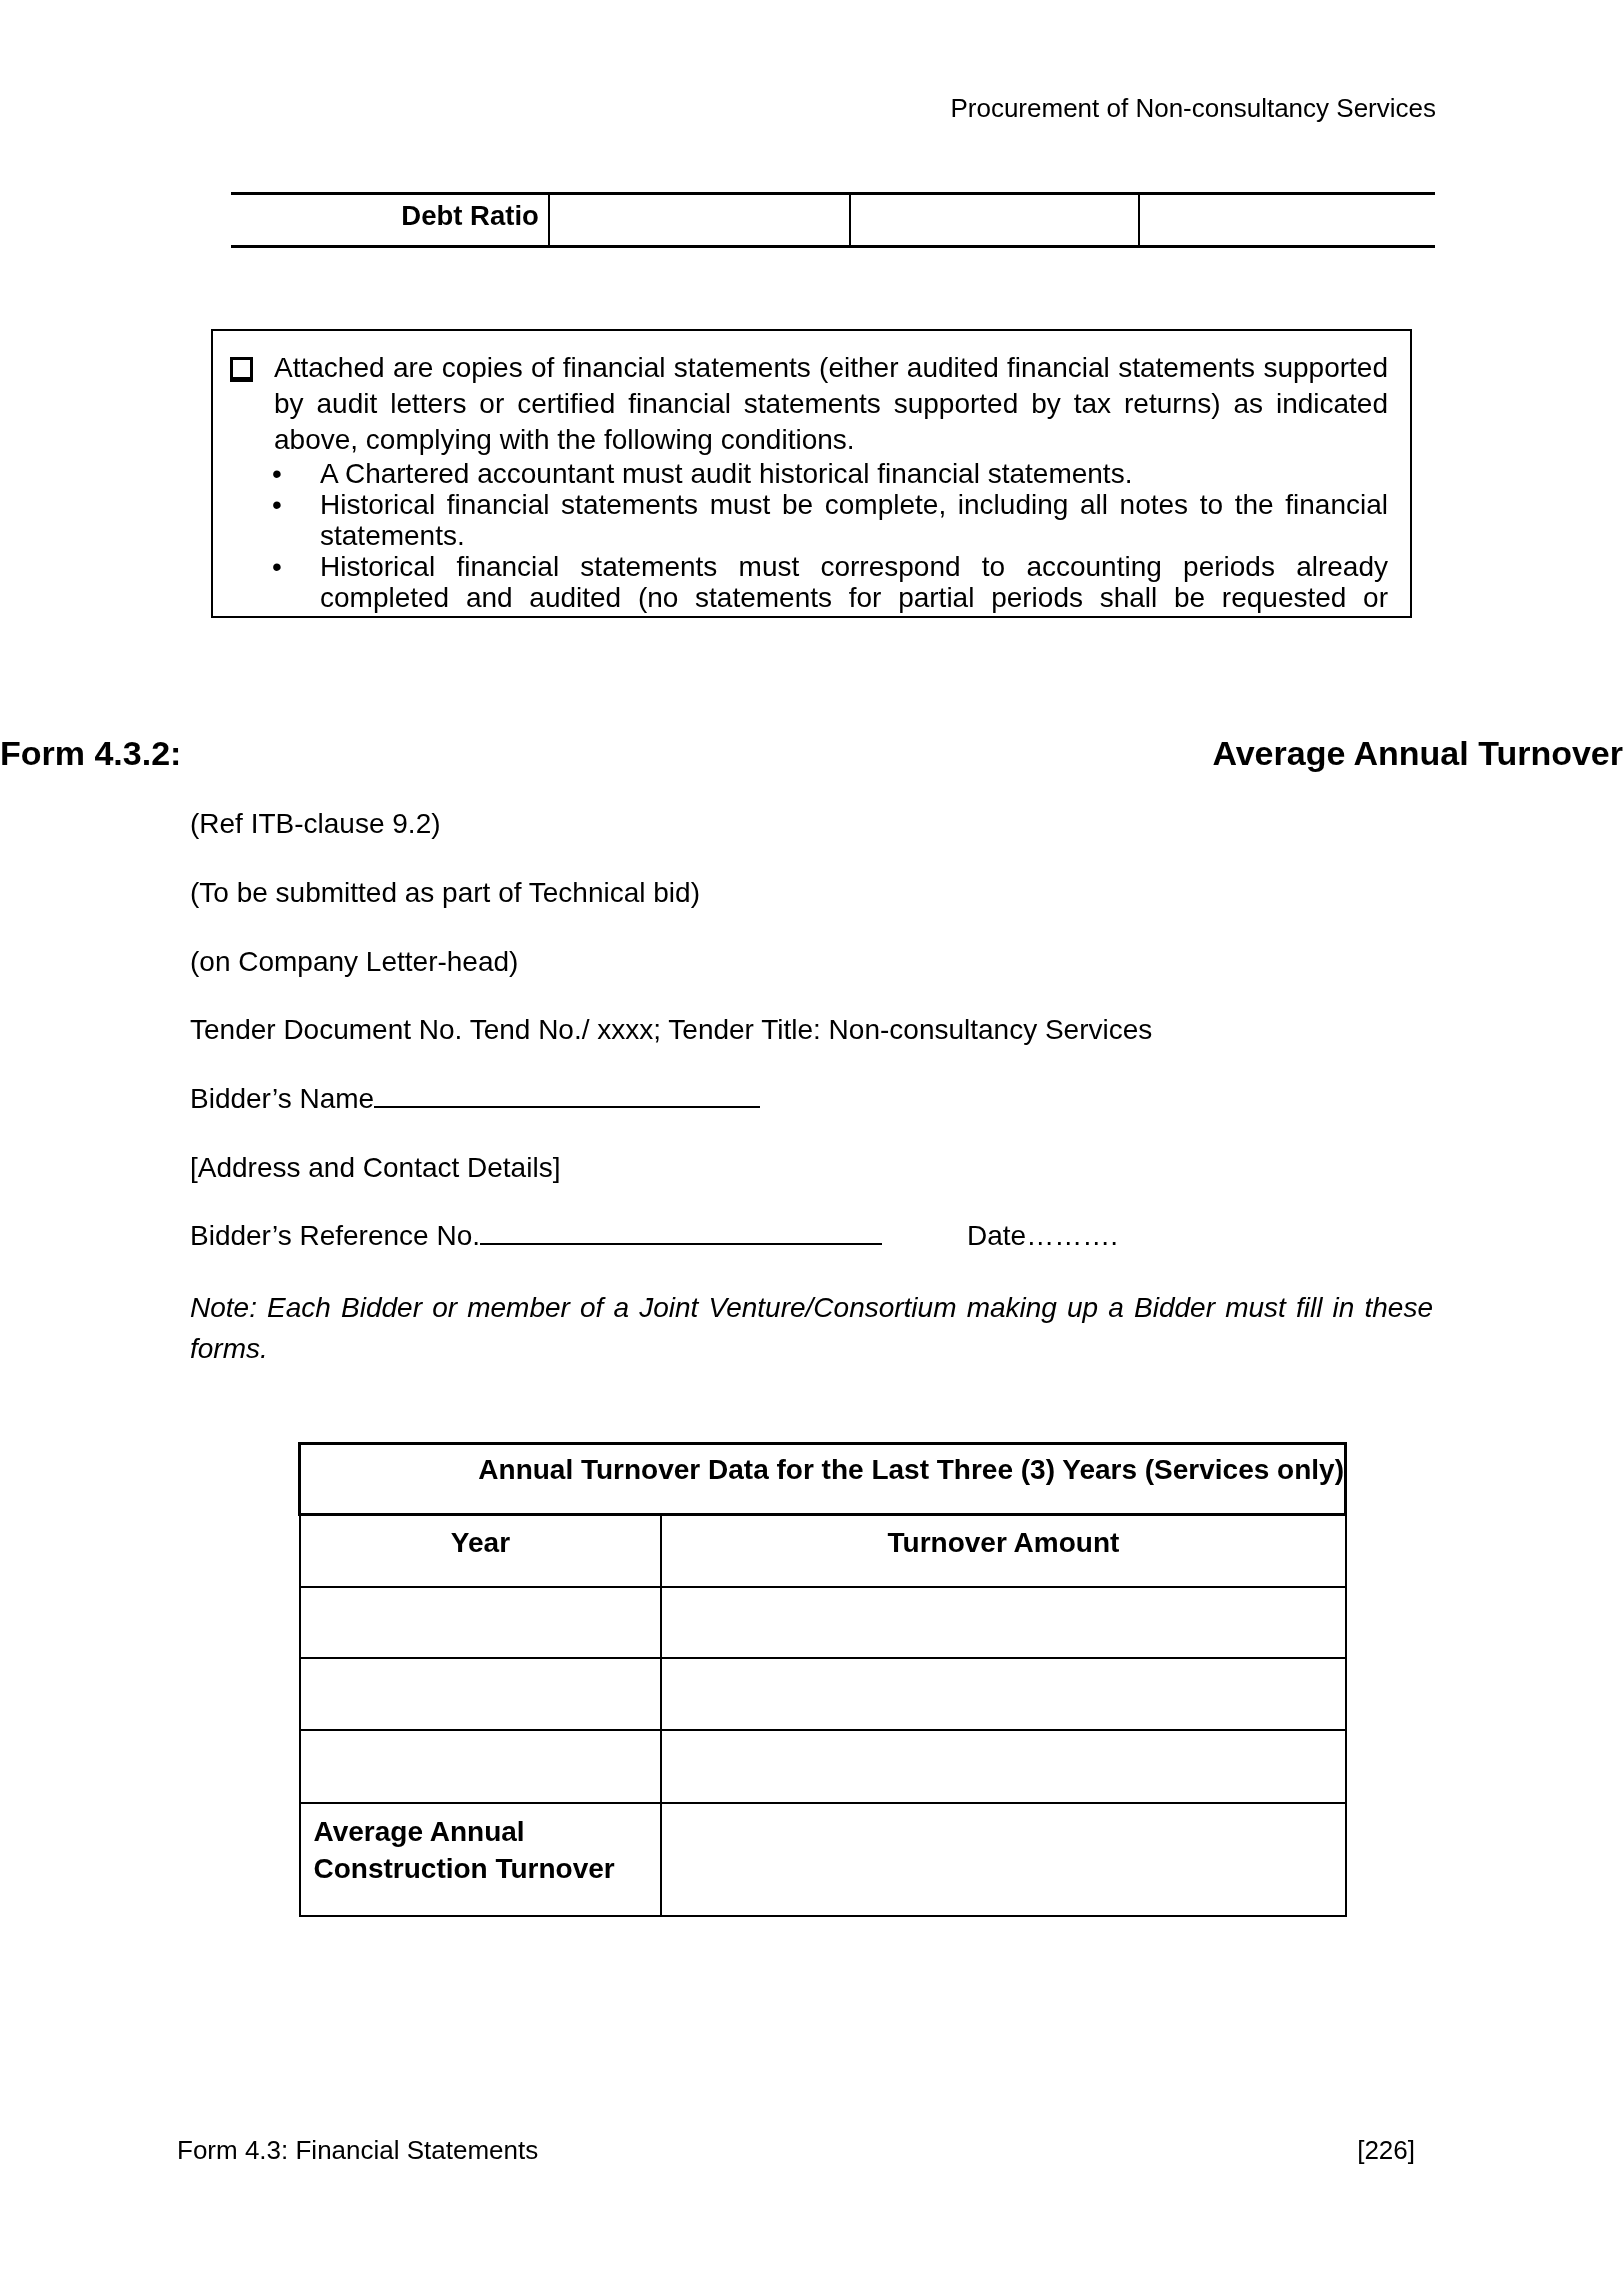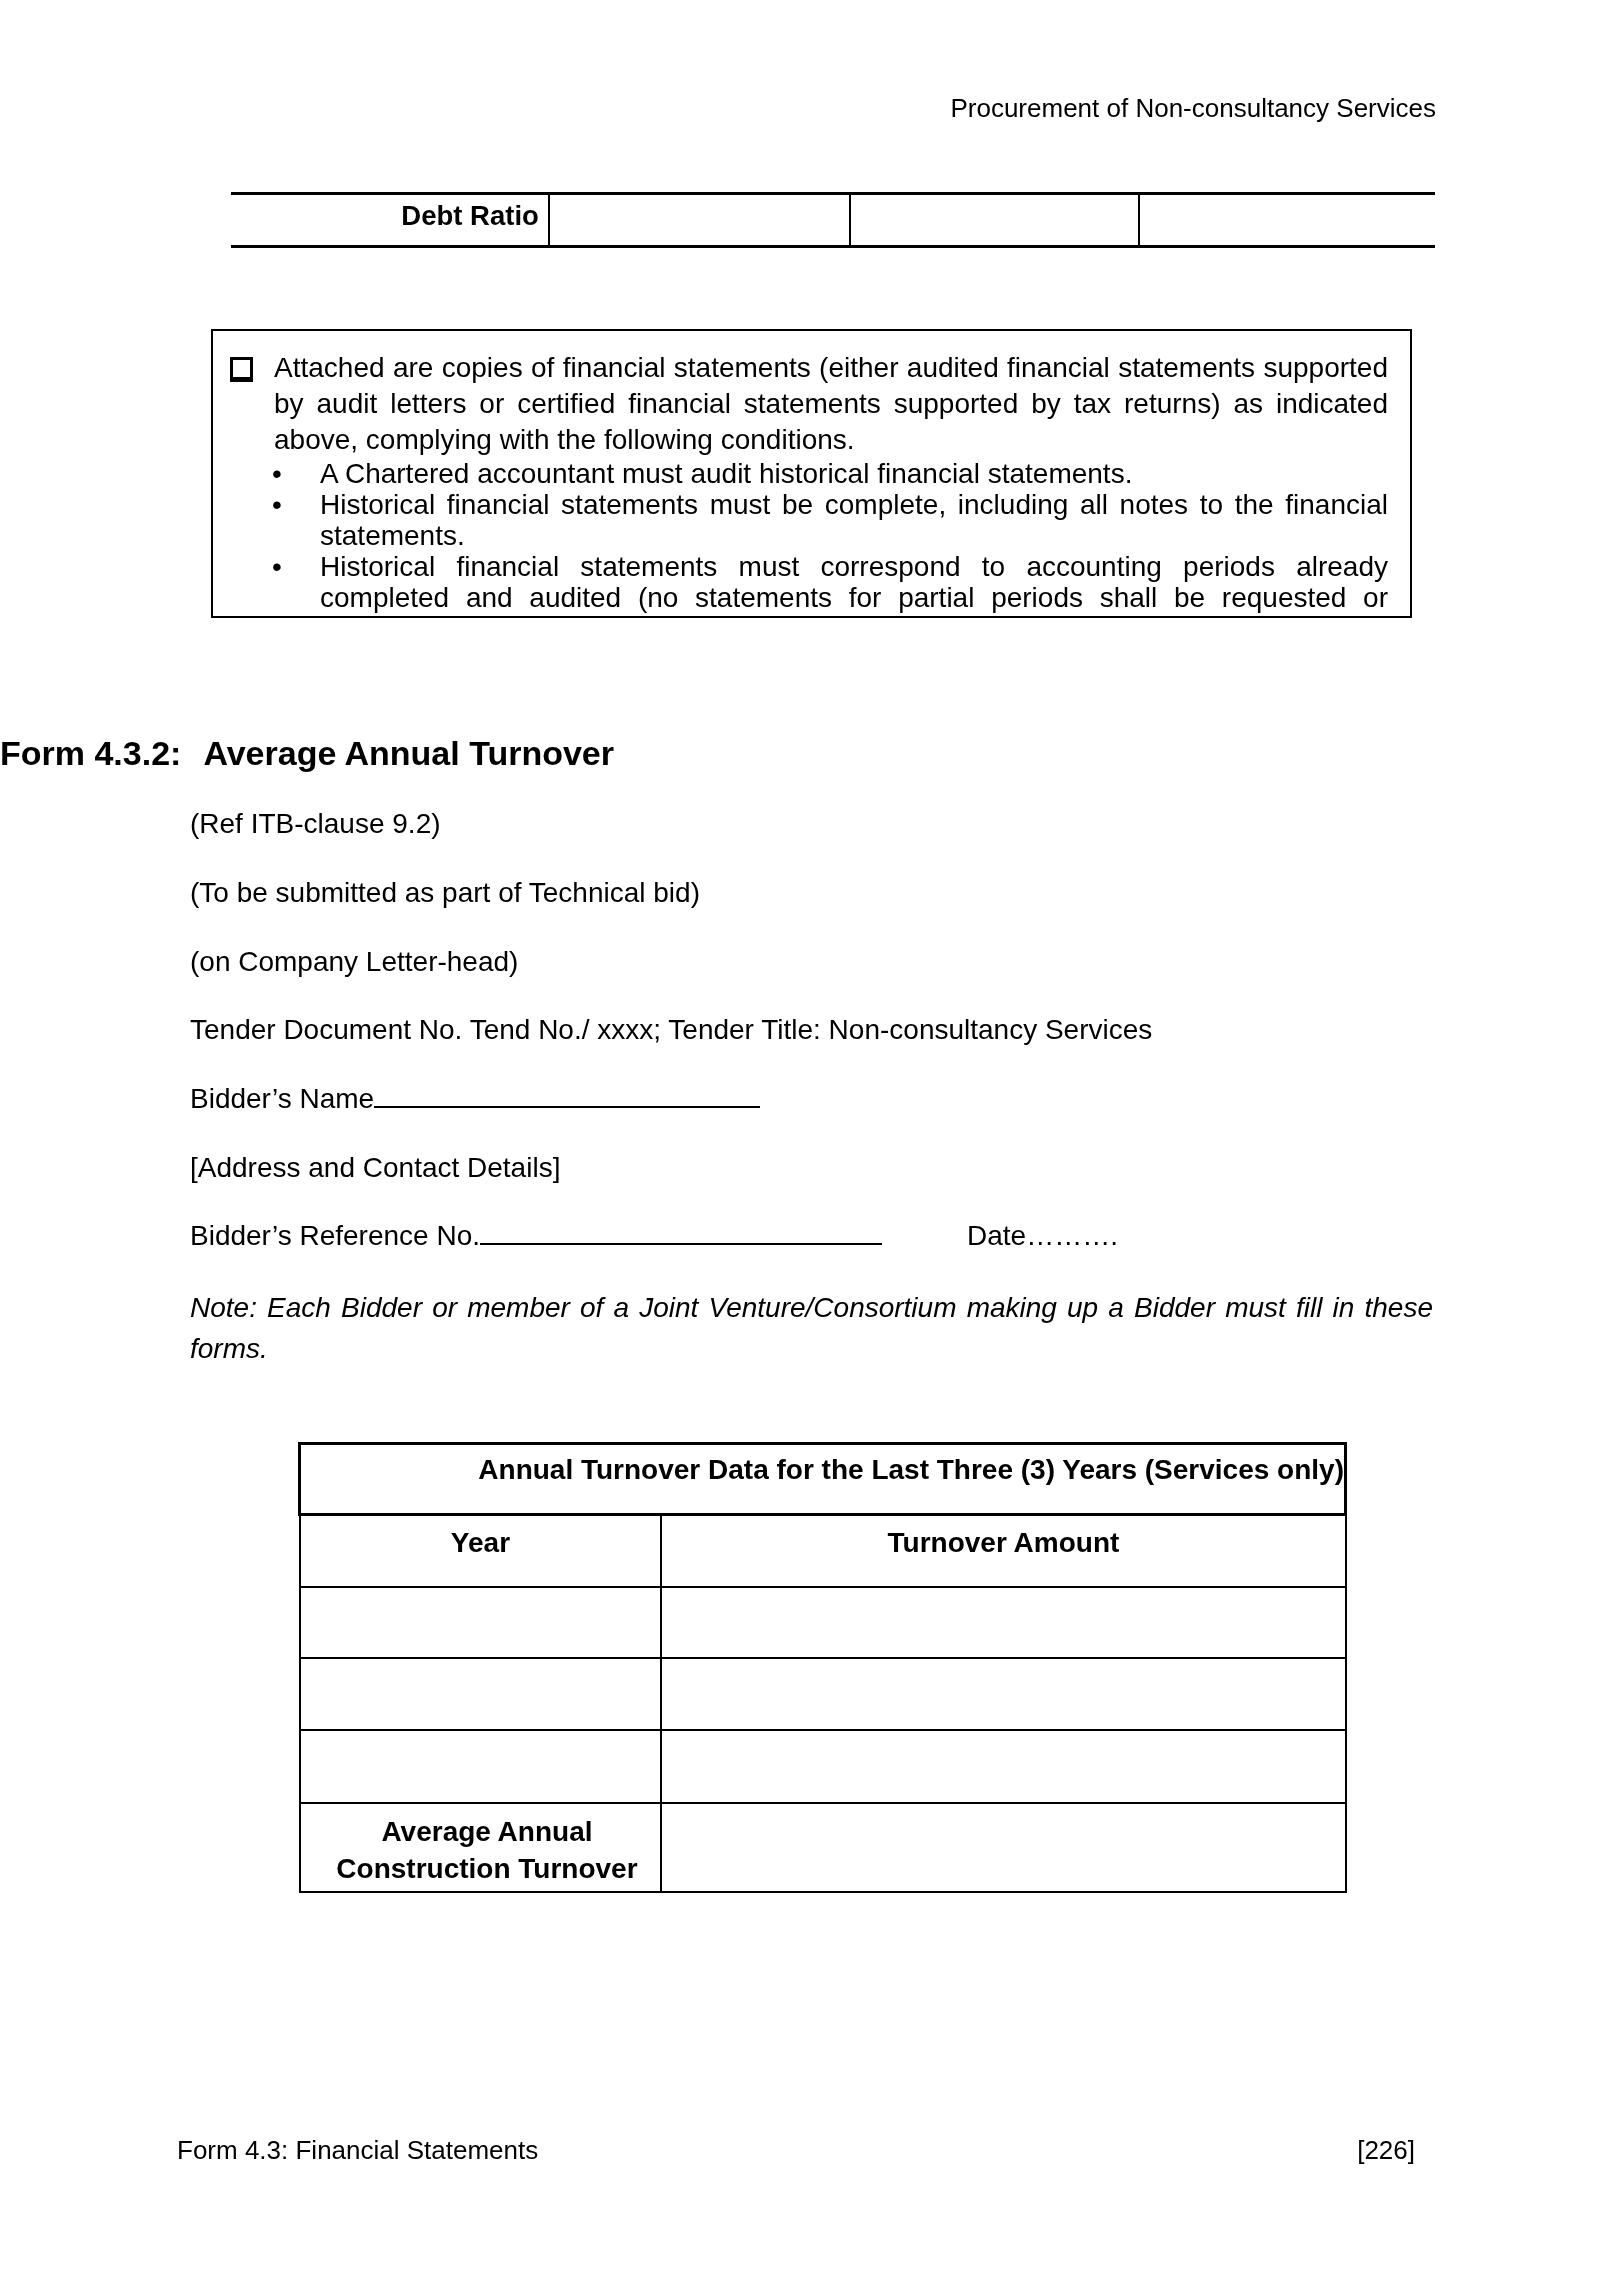--- a/index.html
+++ b/index.html
@@ -56,21 +56,21 @@
   }
   .att-bullets li{
     position:relative; text-align:justify; line-height:31px;
   }
   .att-bullets li::before{
     content:"\2022"; position:absolute; left:-48px; top:0;
   }
   
   .form-title{
     position:absolute; top:734px; left:0; width:100%;
-    display:flex; justify-content:flex-start; gap:22px;
+    display:flex; justify-content:space-between; gap:22px;
     font-size:34px; font-weight:bold;
   }
   .pline{
     position:absolute; left:190px; width:1243px;
     font-size:28px; line-height:1.25; white-space:nowrap;
   }
   .blank{
     display:inline-block; height:5.2px;
     border-bottom:2.6px solid #000; vertical-align:baseline;
   }
@@ -95,21 +95,21 @@
     height:71px; text-align:right; font-weight:bold; padding-top:9.2px;
     border:3.3px solid #000;
   }
   .turnover .t-colhead{
     height:72px; text-align:center; font-weight:bold; padding-top:10.5px;
   }
   .turnover .r1 td{height:71px;}
   .turnover .r2 td{height:72px;}
   .turnover .r3 td{height:73px;}
   .turnover .t-sum{
-    height:89px; font-weight:bold; text-align:center;
+    height:113px; font-weight:bold; text-align:left;
     padding:9.2px 0 0 13px; line-height:37px;
   }
   .turnover .colYear{width:34.6%;}
 </style>
 </head>
 <body>
 
 <div class="page">
 
   <div class="hdr">Procurement of Non-consultancy Services</div>

